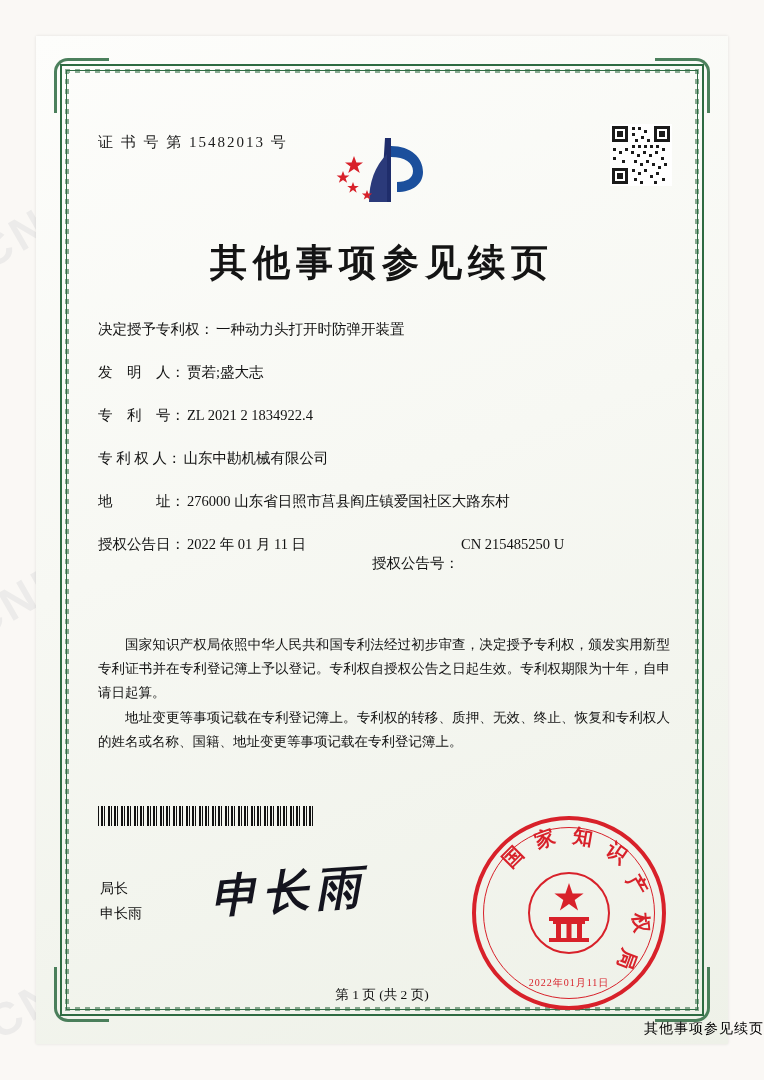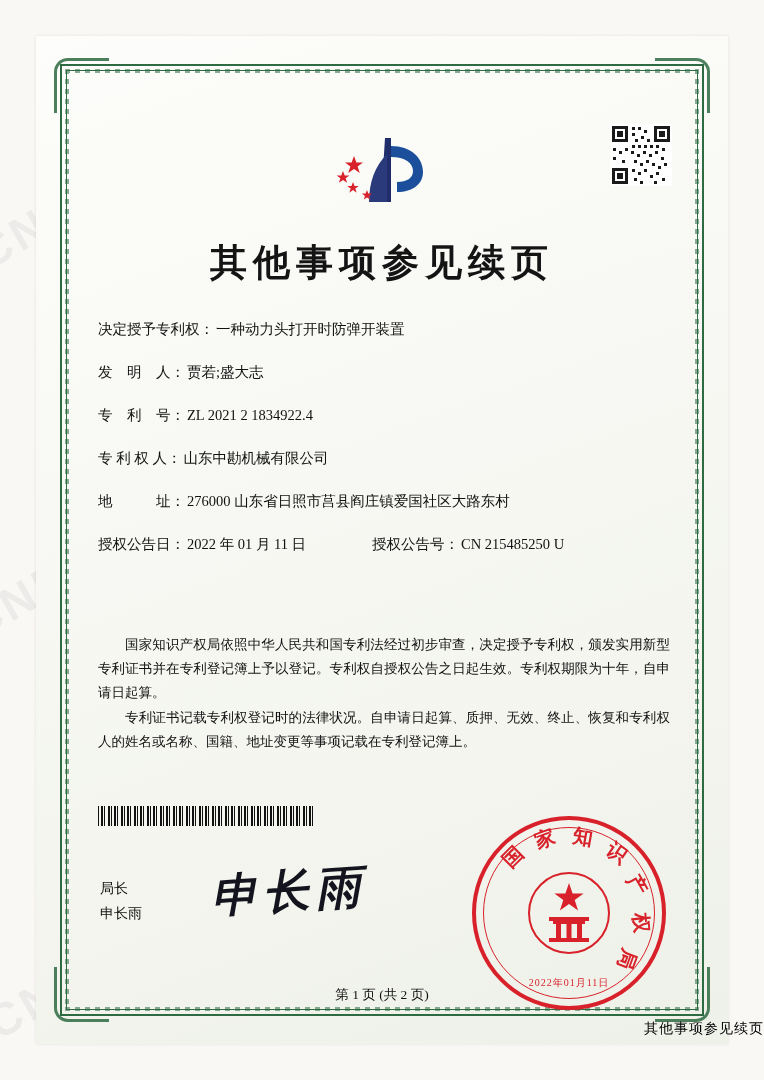--- a/index.html
+++ b/index.html
@@ -88,21 +88,21 @@
     font-size:37px;font-weight:bold;letter-spacing:6px;
     color:#141414;
     font-family:"Liberation Serif", serif;
   }
 
   
   .fields{position:absolute;left:62px;top:283px;right:58px;}
   .row{display:flex;font-size:14.5px;color:#111;margin-bottom:23px;line-height:20px;}
   .lbl{white-space:pre;}
   .val{margin-left:2px;}
-  .row.two .second{margin-left:66px;}
+  .row.two .second{margin-left:66px;margin-top:19px;}
 
   
   .paras{position:absolute;left:62px;right:58px;top:597px;font-size:13.5px;line-height:24px;color:#111;text-align:justify;}
   .paras p{margin:0 0 1px 0;text-indent:2em;}
 
   
   .barcode{
     position:absolute;left:62px;top:770px;height:20px;width:215px;
     background:repeating-linear-gradient(90deg,
       #111 0 1px, transparent 1px 3px,
@@ -180,20 +180,21 @@
   <div class="border-outer"></div>
   <div class="border-pattern"></div>
   <div class="border-inner"></div>
   <div class="corner tl"></div>
   <div class="corner tr"></div>
   <div class="corner bl"></div>
   <div class="corner br"></div>
 
   <div class="content">
 
+    <div class="cert-no">证 书 号 第 15482013 号</div>
 
     <div class="qr">
       <svg width="62" height="62" viewBox="0 0 62 62">
         <rect width="62" height="62" fill="#ffffff"></rect>
         <g fill="#1a1a1a">
           <rect x="2" y="2" width="16" height="16"></rect>
             <rect x="5" y="5" width="10" height="10" fill="#fff"></rect>
             <rect x="7" y="7" width="6" height="6"></rect>
           <rect x="44" y="2" width="16" height="16"></rect>
             <rect x="47" y="5" width="10" height="10" fill="#fff"></rect>
@@ -284,21 +285,21 @@
       <div class="row two">
         <span class="lbl">授权公告日：</span>
         <span class="val">2022 年 01 月 11 日</span>
         <span class="lbl second">授权公告号：</span>
         <span class="val">CN 215485250 U</span>
       </div>
     </div>
 
     <div class="paras">
       <p>国家知识产权局依照中华人民共和国专利法经过初步审查，决定授予专利权，颁发实用新型专利证书并在专利登记簿上予以登记。专利权自授权公告之日起生效。专利权期限为十年，自申请日起算。</p>
-      <p>专利证书记载专利权登记时的法律状况。自申请日起算、质押、无效、终止、恢复和专利权人的姓名或名称、国籍、地址变更等事项记载在专利登记簿上。</p>
+      <p>地址变更等事项记载在专利登记簿上。专利权的转移、质押、无效、终止、恢复和专利权人的姓名或名称、国籍、地址变更等事项记载在专利登记簿上。</p>
     </div>
 
     <div class="barcode"></div>
 
     <div class="sig-label">
       <div>局长</div>
       <div>申长雨</div>
     </div>
     <div class="sig-script">申长雨</div>
 

